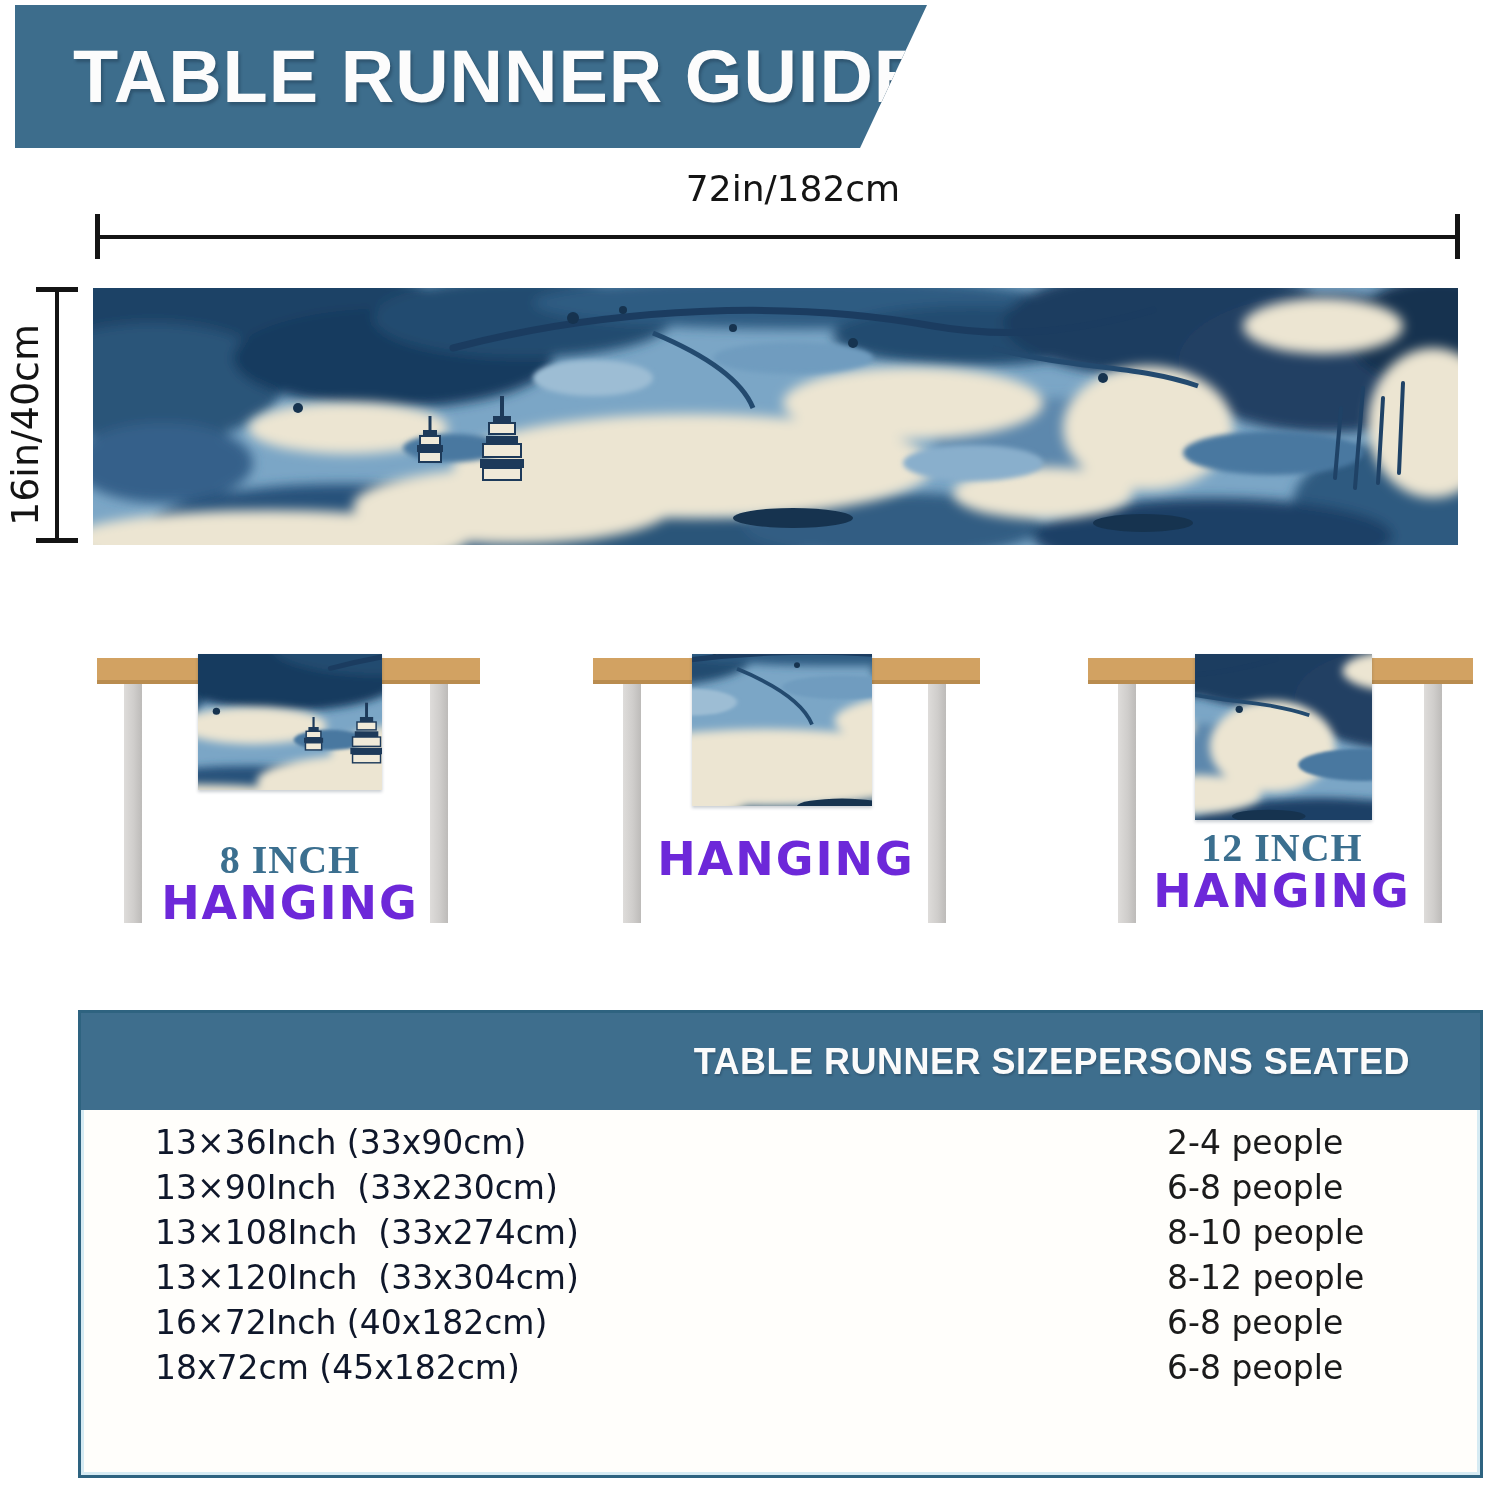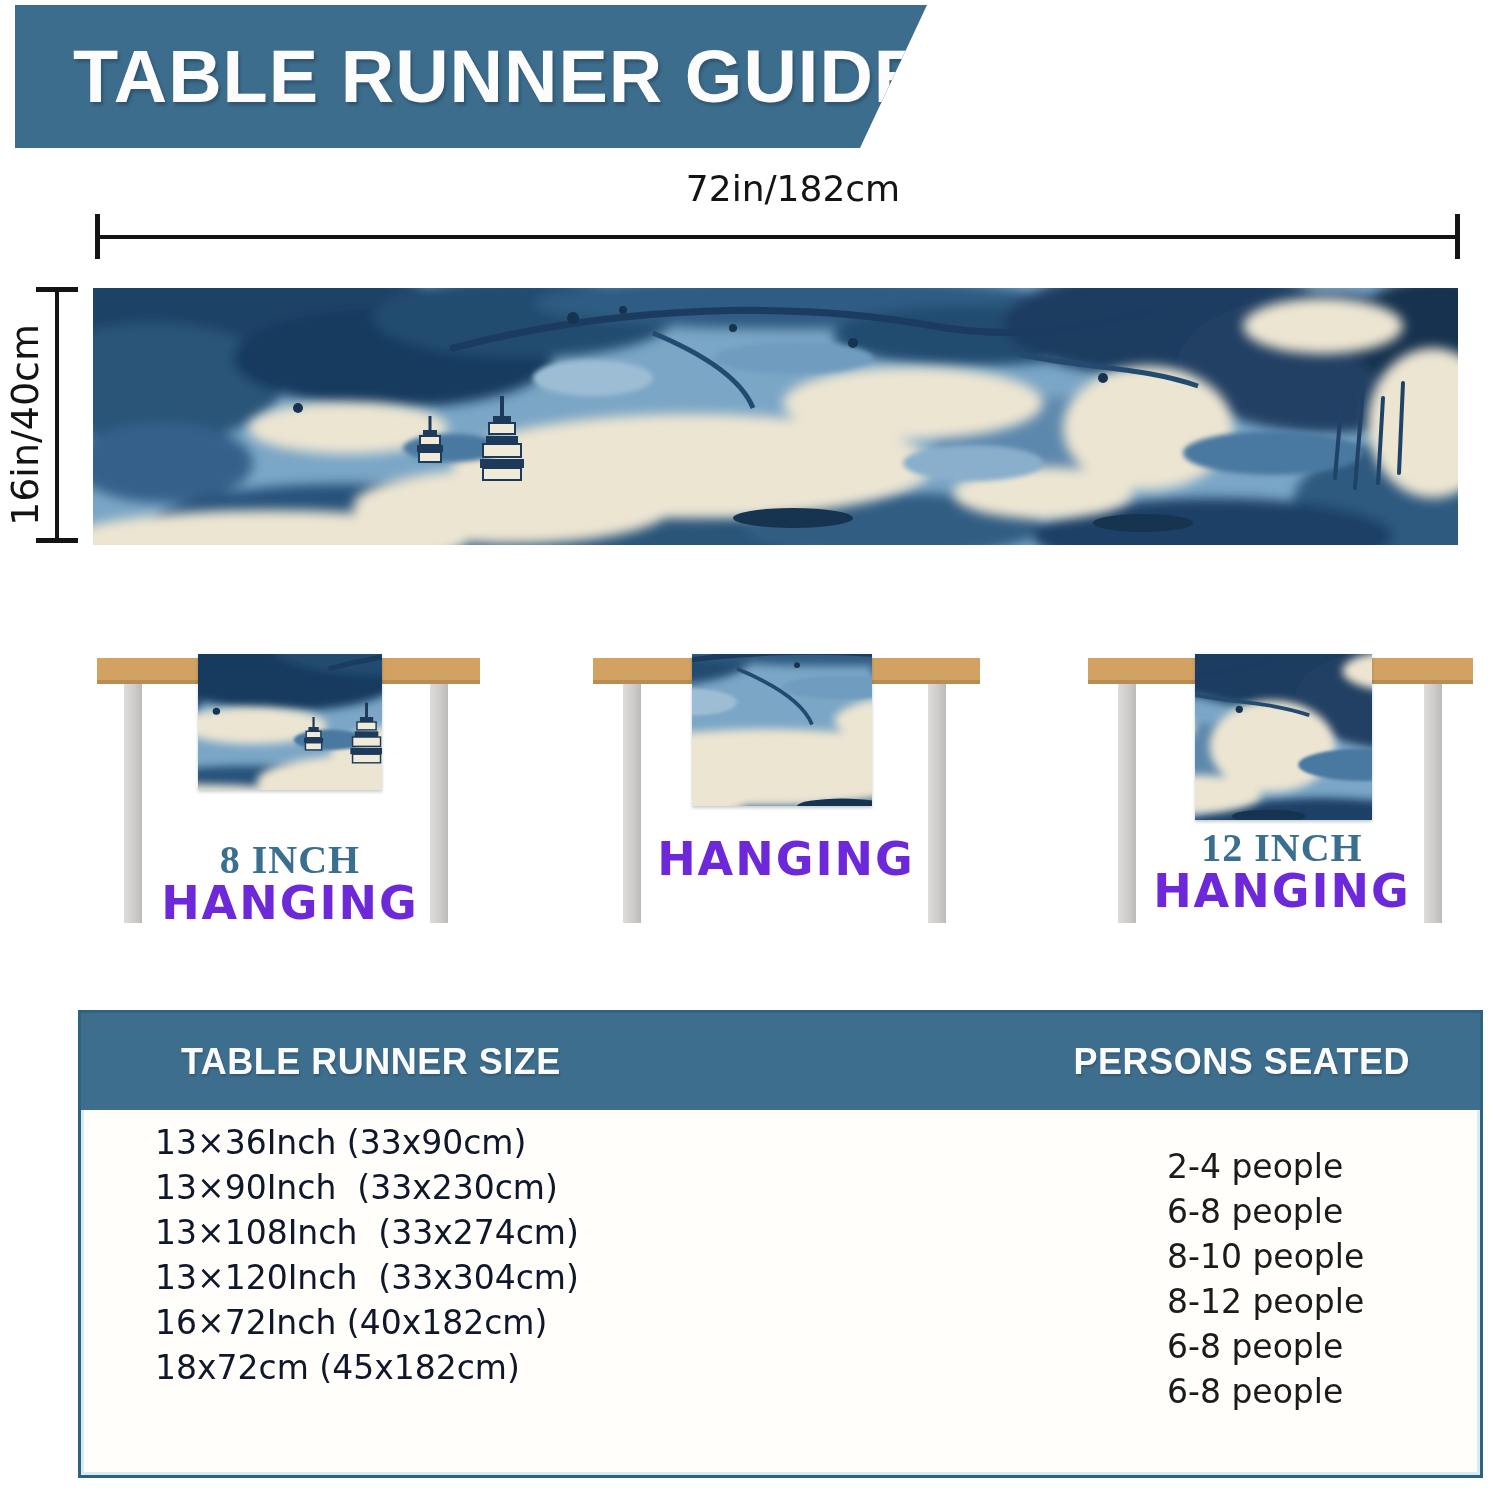--- a/index.html
+++ b/index.html
@@ -52,37 +52,37 @@
     font-family:"DejaVu Sans",sans-serif;font-weight:bold;font-size:46px;line-height:42px;
     color:#6d28d9;letter-spacing:2px;white-space:nowrap;
   }
   
   .size-table{
     position:absolute;left:78px;top:1010px;width:1405px;height:468px;
     border:3px solid #2e6380;background:#fffefb;box-sizing:border-box;
     box-shadow:inset 0 0 0 3px #d6ebf3;
   }
   .size-table-header{
-    height:97px;background:#3e6e8d;display:flex;align-items:center;justify-content:space-between;
+    height:97px;background:#3e6e8d;display:flex;align-items:center;justify-content:flex-end;
     padding-left:100px;padding-right:70px;
   }
   .col-header{
     color:#fbfbfb;font-weight:bold;font-size:36px;letter-spacing:.5px;
     font-family:"Liberation Sans",sans-serif;
     text-shadow:1px 2px 2px rgba(20,40,60,.3);white-space:nowrap;
   }
   .size-rows{position:absolute;left:0;top:107px;width:100%;}
   .trow{position:relative;height:45px;}
   .row-size{
     position:absolute;left:74px;top:0;line-height:45px;white-space:pre;
     font-family:"DejaVu Sans",sans-serif;font-size:33px;color:#0f172a;
   }
   .row-persons{
     position:absolute;left:1086px;top:0;line-height:45px;white-space:pre;
-    font-family:"DejaVu Sans",sans-serif;font-size:33px;color:#1b1b1b;margin-top:24px;
+    font-family:"DejaVu Sans",sans-serif;font-size:33px;color:#1b1b1b;
   }
 </style>
 </head>
 <body>
 
 <div class="canvas">
 
   <div class="banner">
     <div class="banner-title">TABLE RUNNER GUIDE</div>
   </div>

